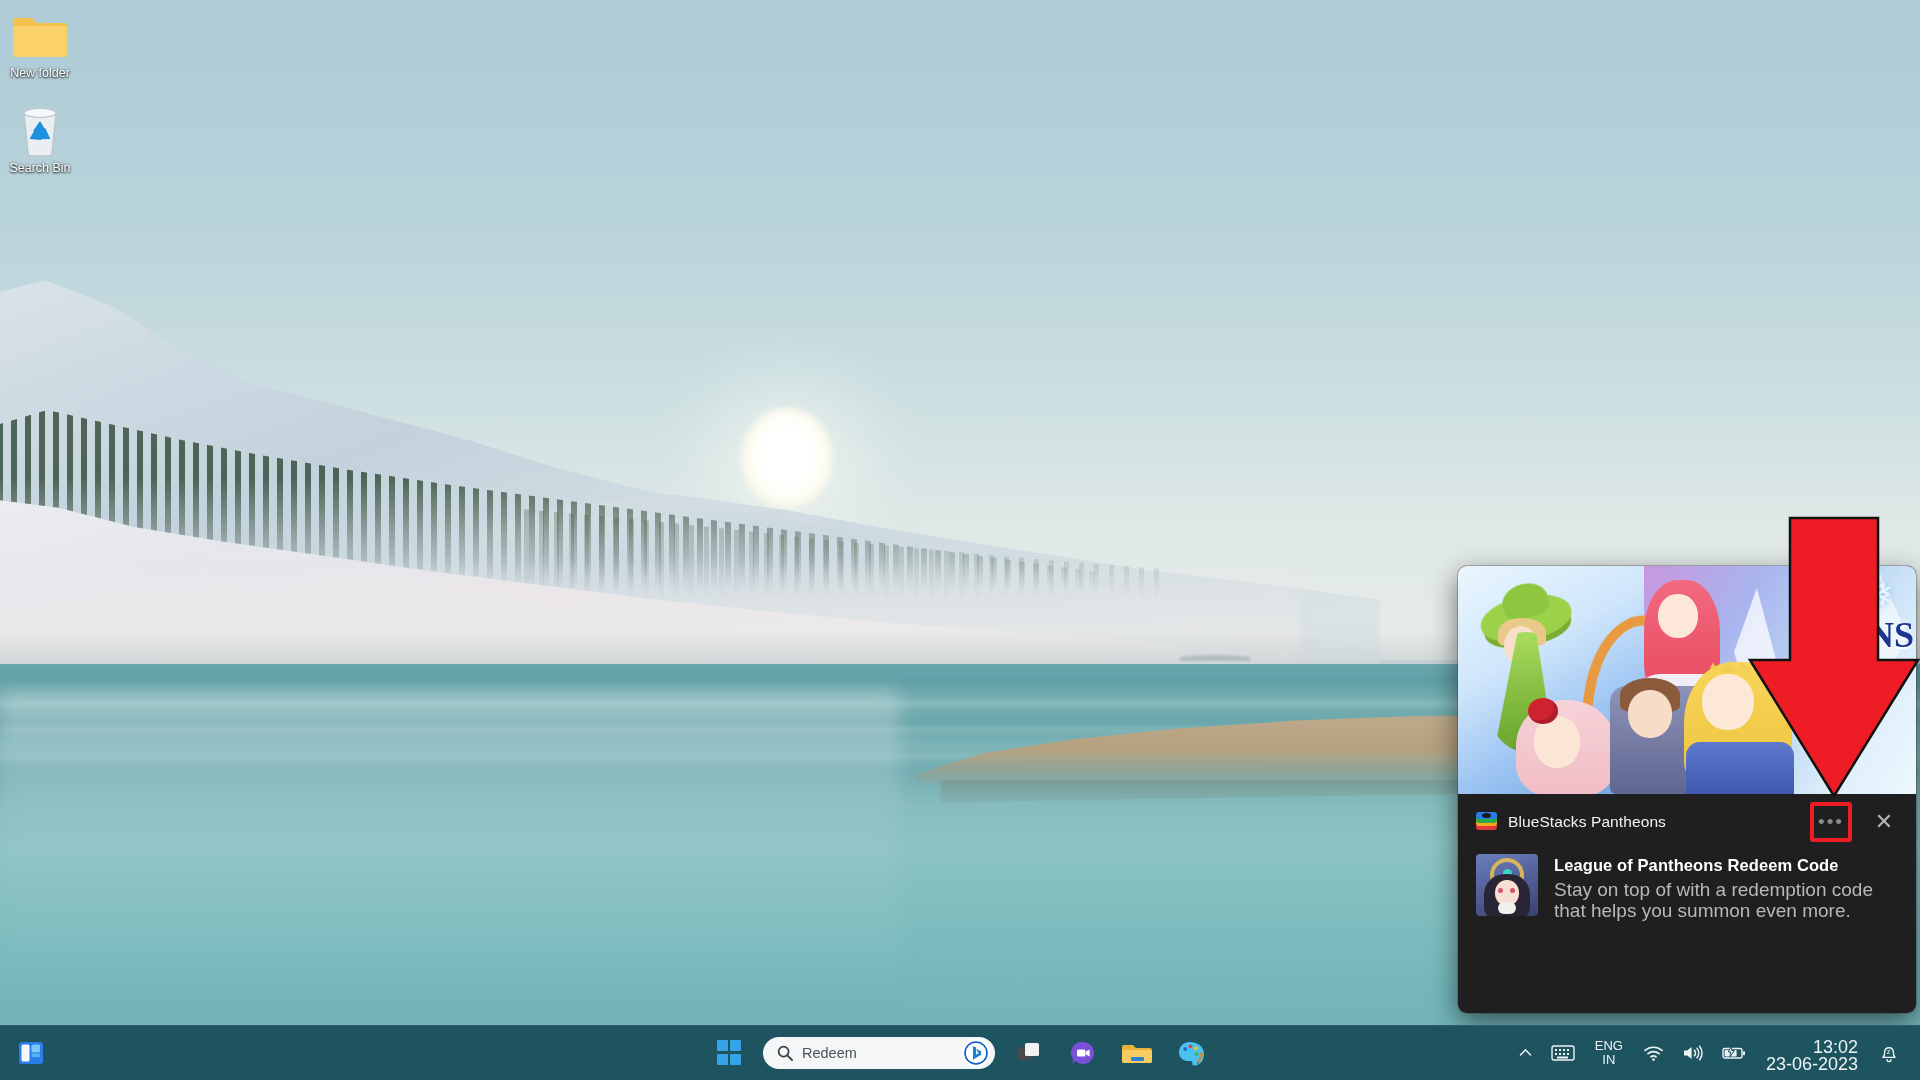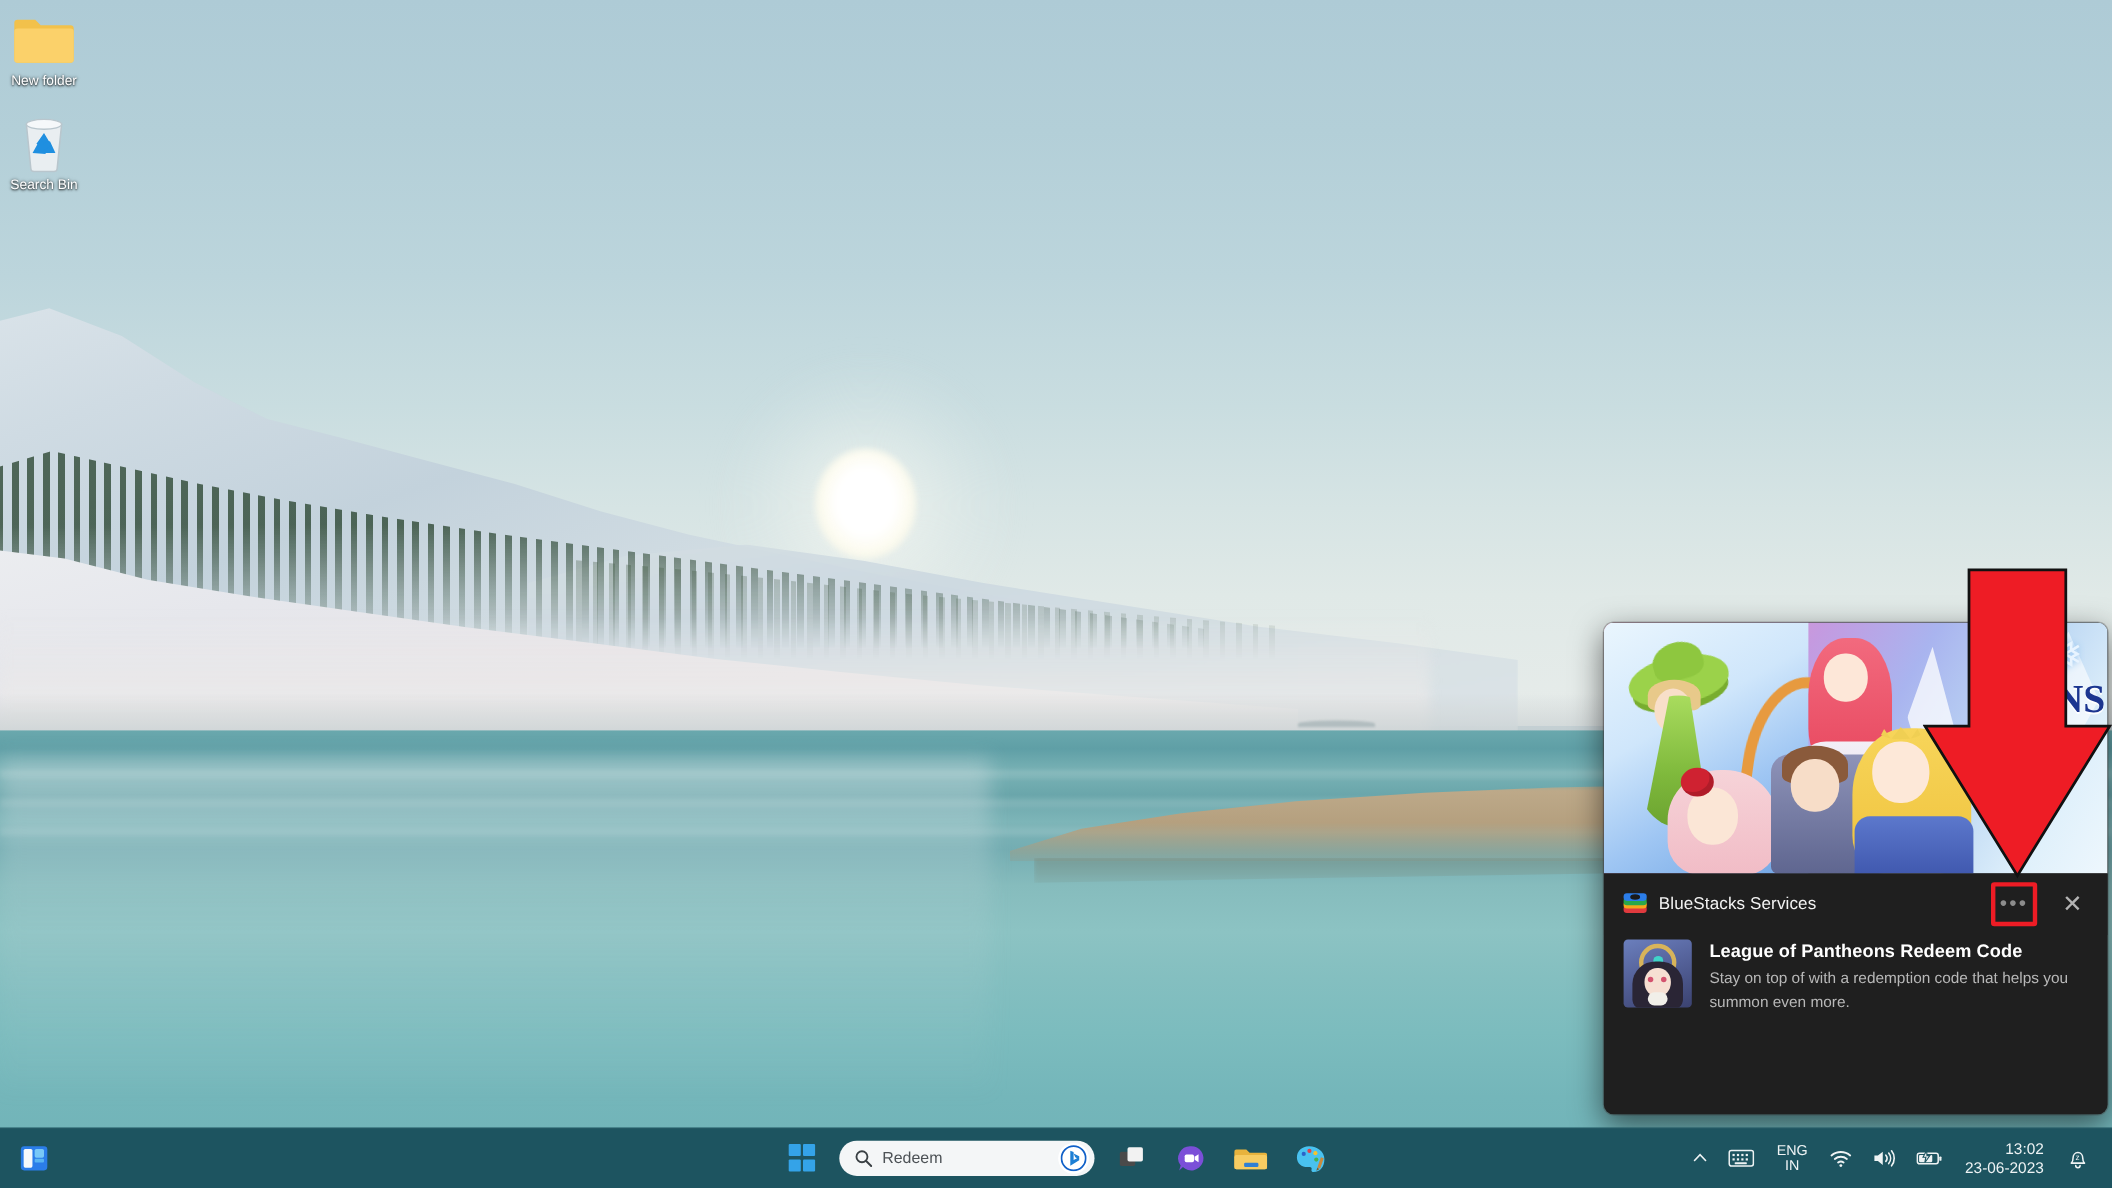--- a/index.html
+++ b/index.html
@@ -229,21 +229,21 @@
   #toast-thumb .ring { position:absolute; left:14px; top:4px; width:34px; height:34px; border:4px solid #d8b45a; border-radius:50%; }
   #toast-thumb .gem { position:absolute; left:27px; top:15px; width:9px; height:9px; background:#3fd4c9; border-radius:50%; }
   #toast-thumb .hair { position:absolute; left:8px; top:20px; width:46px; height:44px; background:#2a2535; border-radius:46% 46% 22% 22%; }
   #toast-thumb .face { position:absolute; left:19px; top:26px; width:24px; height:26px; background:#f6dfd2; border-radius:48%; }
   #toast-thumb .eyeL { position:absolute; left:22px; top:34px; width:5px; height:5px; background:#d4536e; border-radius:50%; }
   #toast-thumb .eyeR { position:absolute; left:34px; top:34px; width:5px; height:5px; background:#d4536e; border-radius:50%; }
   #toast-thumb .hand { position:absolute; left:22px; top:48px; width:18px; height:12px; background:#f1efe9; border-radius:6px; }
 
   #toast-text { padding-top:1px; }
   #toast-title { color:#ffffff; font-size:16.5px; font-weight:bold; line-height:21px; letter-spacing:.1px; }
-  #toast-desc { color:#b8b8b8; font-size:14px; line-height:21px; margin-top:3px; max-width:330px; }
+  #toast-desc { color:#b8b8b8; font-size:19px; line-height:21px; margin-top:3px; max-width:330px; }
 
   #claim-now {
     display:block; margin:19px 18px 0 18px; width:calc(100% - 36px);
     height:38px; background:#2b2b2b; border:1px solid #474747; border-radius:4px;
     color:#ffffff; font-size:15.5px; font-family:"Liberation Sans", sans-serif;
     cursor:pointer;
   }
 
   
   #red-arrow { position:absolute; left:1748px; top:516px; width:172px; height:284px; pointer-events:none; }
@@ -270,21 +270,21 @@
   }
   #search-placeholder { color:#4d5256; font-size:14.5px; margin-left:9px; }
   #bing-badge {
     position:absolute; right:5px; top:2px; width:28px; height:28px; border-radius:50%;
     background:#fff; display:flex; align-items:center; justify-content:center;
   }
 
   #tray { position:absolute; right:0; display:flex; align-items:center; height:55px; padding-right:12px; gap:2px; }
   .tray-btn { height:40px; display:flex; align-items:center; justify-content:center; padding:0 8px; color:#eef3f4; cursor:pointer; border-radius:4px; }
   #lang-btn { flex-direction:column; line-height:14px; font-size:13px; padding:0 10px; }
-  #clock-btn { flex-direction:column; line-height:17px; font-size:14px; align-items:flex-end; padding:0 10px; }
+  #clock-btn { flex-direction:column; line-height:17px; font-size:18px; align-items:flex-end; padding:0 10px;justify-content:flex-end; }
 </style>
 </head>
 <body>
 
 <div id="wallpaper">
   <div class="sky"></div>
   <div class="sun-glow"></div>
   <div class="sun"></div>
   <div class="mtn-back"></div>
   <div class="mtn-back2"></div>
@@ -358,21 +358,21 @@
   </div>
 
   <div id="toast-header">
     <span id="bluestacks-logo">
       <i></i>
         <i></i>
         <i></i>
         <i></i>
         <u></u>
     </span>
-    <span id="toast-app-name">BlueStacks Services</span>
+    <span id="toast-app-name">BlueStacks Pantheons</span>
     <span id="toast-actions">
       <span id="more-btn">•••</span>
       <span id="close-btn">✕</span>
     </span>
   </div>
 
   <div id="toast-body">
     <span id="toast-thumb">
       <span class="ring"></span>
       <span class="gem"></span>

